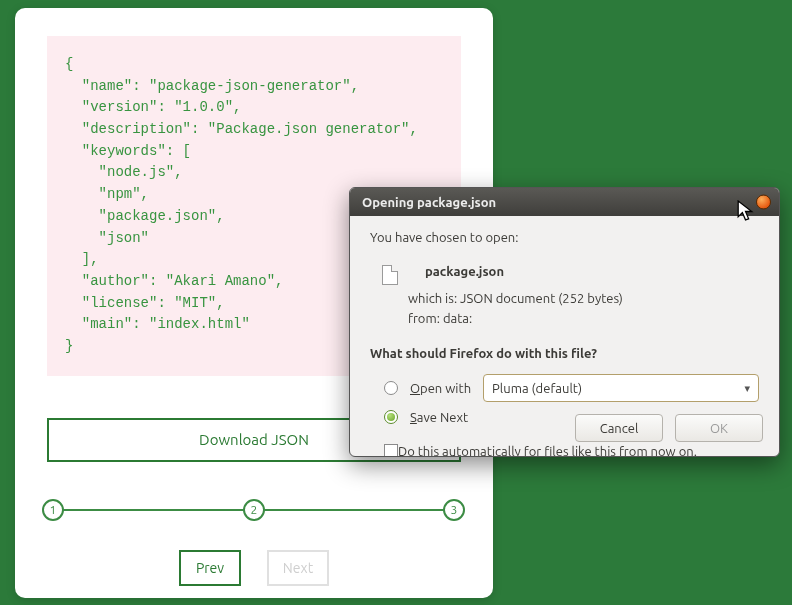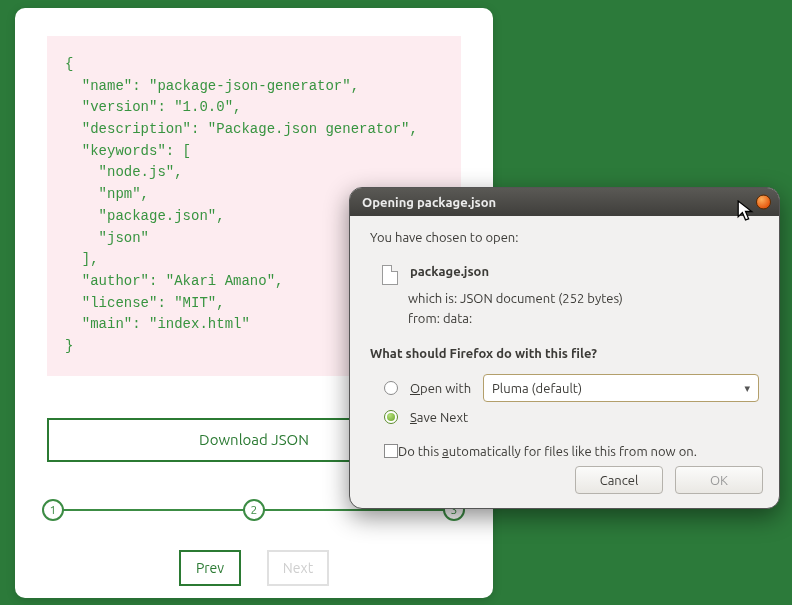--- a/index.html
+++ b/index.html
@@ -45,37 +45,37 @@
         font-size:12px;color:var(--green-mid);}
   .node1{left:6px;} .node2{left:50%;} .node3{right:-4px;transform:translate(0,-50%);}
 
   .nav-btns{display:flex;gap:26px;justify-content:center;margin-top:28px;}
   .nav-btn{width:62px;height:36px;font-size:14px;background:#fff;}
   .nav-btn.prev{border:2px solid var(--green-dark);color:var(--green-dark);cursor:pointer;}
   .nav-btn.next{border:2px solid var(--gray-light);color:#cfcfcf;cursor:default;}
 
   
   .dialog{
-    position:absolute;left:349px;top:187px;width:431px;height:322px;
-    background:var(--dialog-bg);border:1px solid #555;border-radius:13px;
+    position:absolute;left:349px;top:187px;width:431px;height:270px;
+    background:var(--dialog-bg);border:1px solid #555;border-radius:6px;
     box-shadow:0 8px 25px rgba(0,0,0,.45);overflow:hidden;
   }
   .titlebar{
     height:28px;background:linear-gradient(to bottom,var(--titlebar1),var(--titlebar2));
     display:flex;align-items:center;padding:0 8px 0 12px;color:#ececec;font-size:13px;font-weight:600;
     position:relative;
   }
   .close-dot{position:absolute;right:8px;top:50%;transform:translateY(-50%);
     width:15px;height:15px;border-radius:50%;
     background:radial-gradient(circle at 35% 30%,#fcae5a,#e65b12 70%);
     border:1px solid #5c2a00;}
 
   .dialog-body{padding:14px 20px 0 20px;color:var(--text-dark);font-size:13px;}
   .intro{margin-bottom:20px;}
-  .file-row{display:flex;align-items:flex-start;gap:12px;margin-bottom:4px;padding-left:12px;}
+  .file-row{display:flex;align-items:flex-start;gap:27px;margin-bottom:4px;padding-left:12px;}
   .file-icon{width:16px;height:20px;border:1px solid #9a9a9a;background:#fff;position:relative;flex:0 0 16px;margin-top:1px;}
   .file-icon::before{content:"";position:absolute;right:-1px;top:-1px;width:6px;height:6px;background:var(--dialog-bg);border-left:1px solid #9a9a9a;border-bottom:1px solid #9a9a9a;}
   .file-name{font-weight:700;}
   .file-meta{padding-left:38px;line-height:1.5;margin-bottom:18px;}
 
   .question{font-weight:700;margin-bottom:10px;}
   .option-row{display:flex;align-items:center;gap:12px;padding:4px 0 4px 14px;}
   .radio{width:14px;height:14px;border-radius:50%;border:1px solid #8a8a8a;background:#fff;flex:0 0 14px;position:relative;}
   .radio.sel{border-color:#5a8a2a;}
   .radio.sel::after{content:"";position:absolute;left:2px;top:2px;width:8px;height:8px;border-radius:50%;

